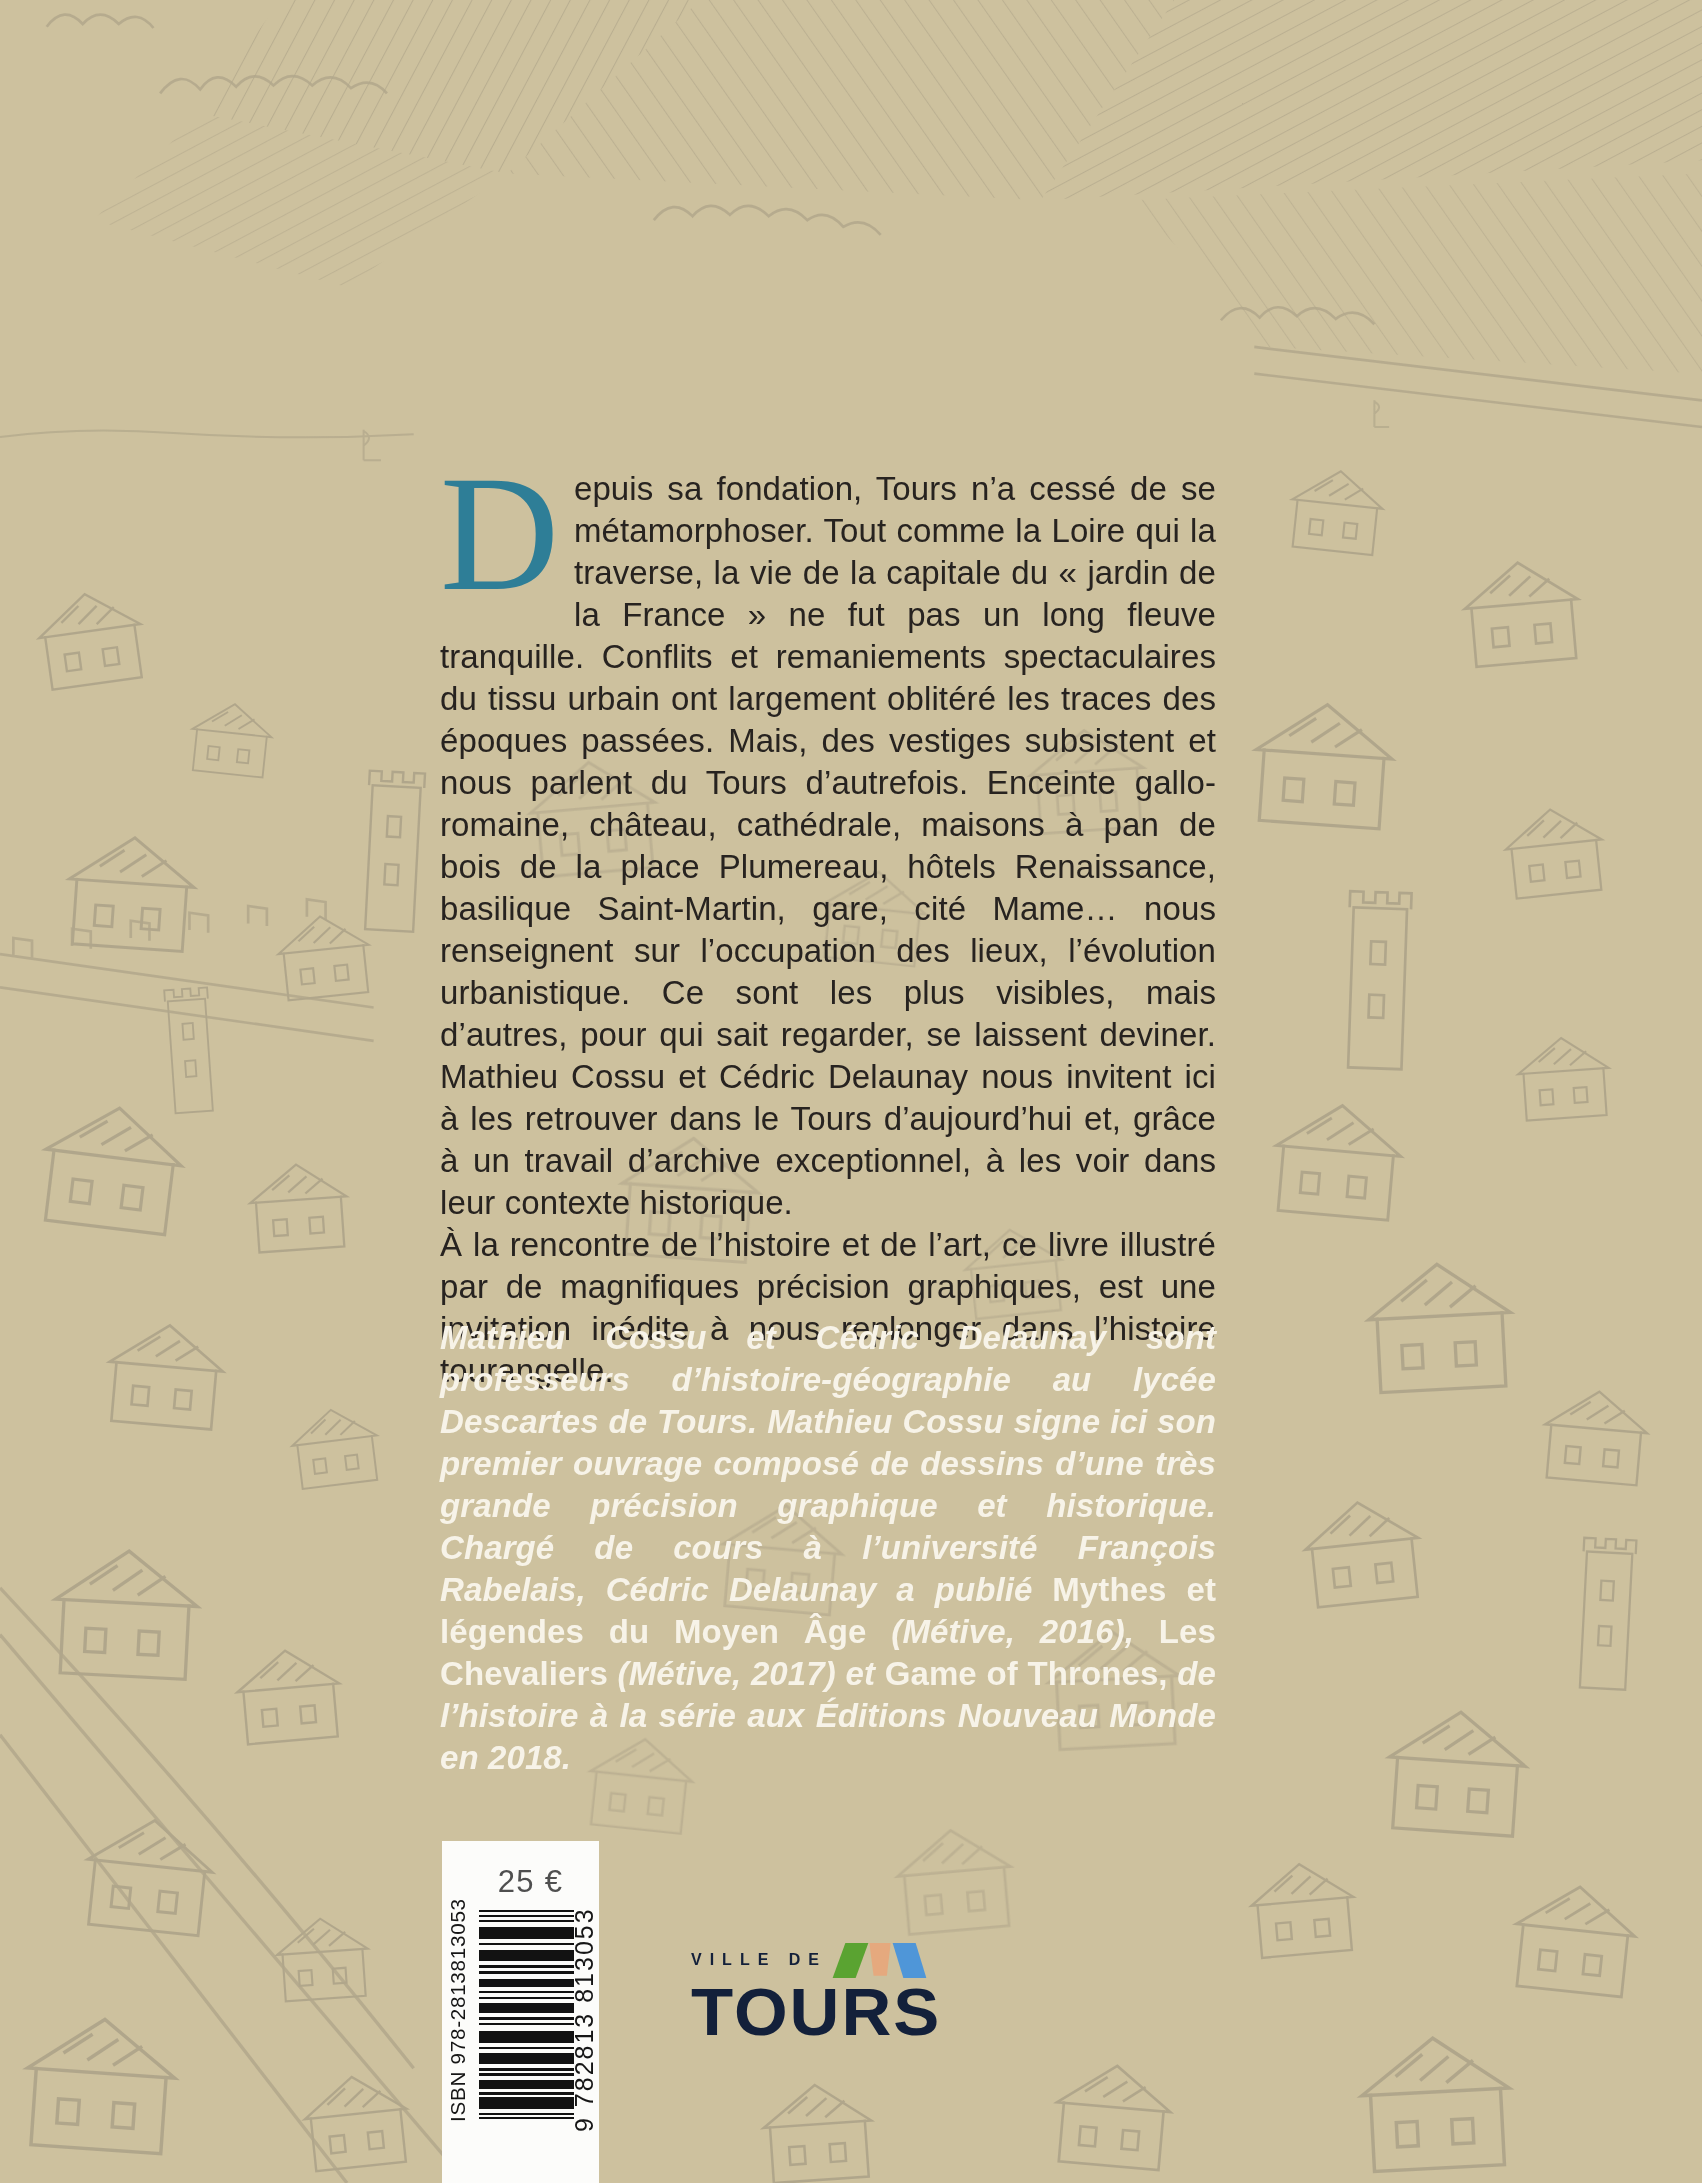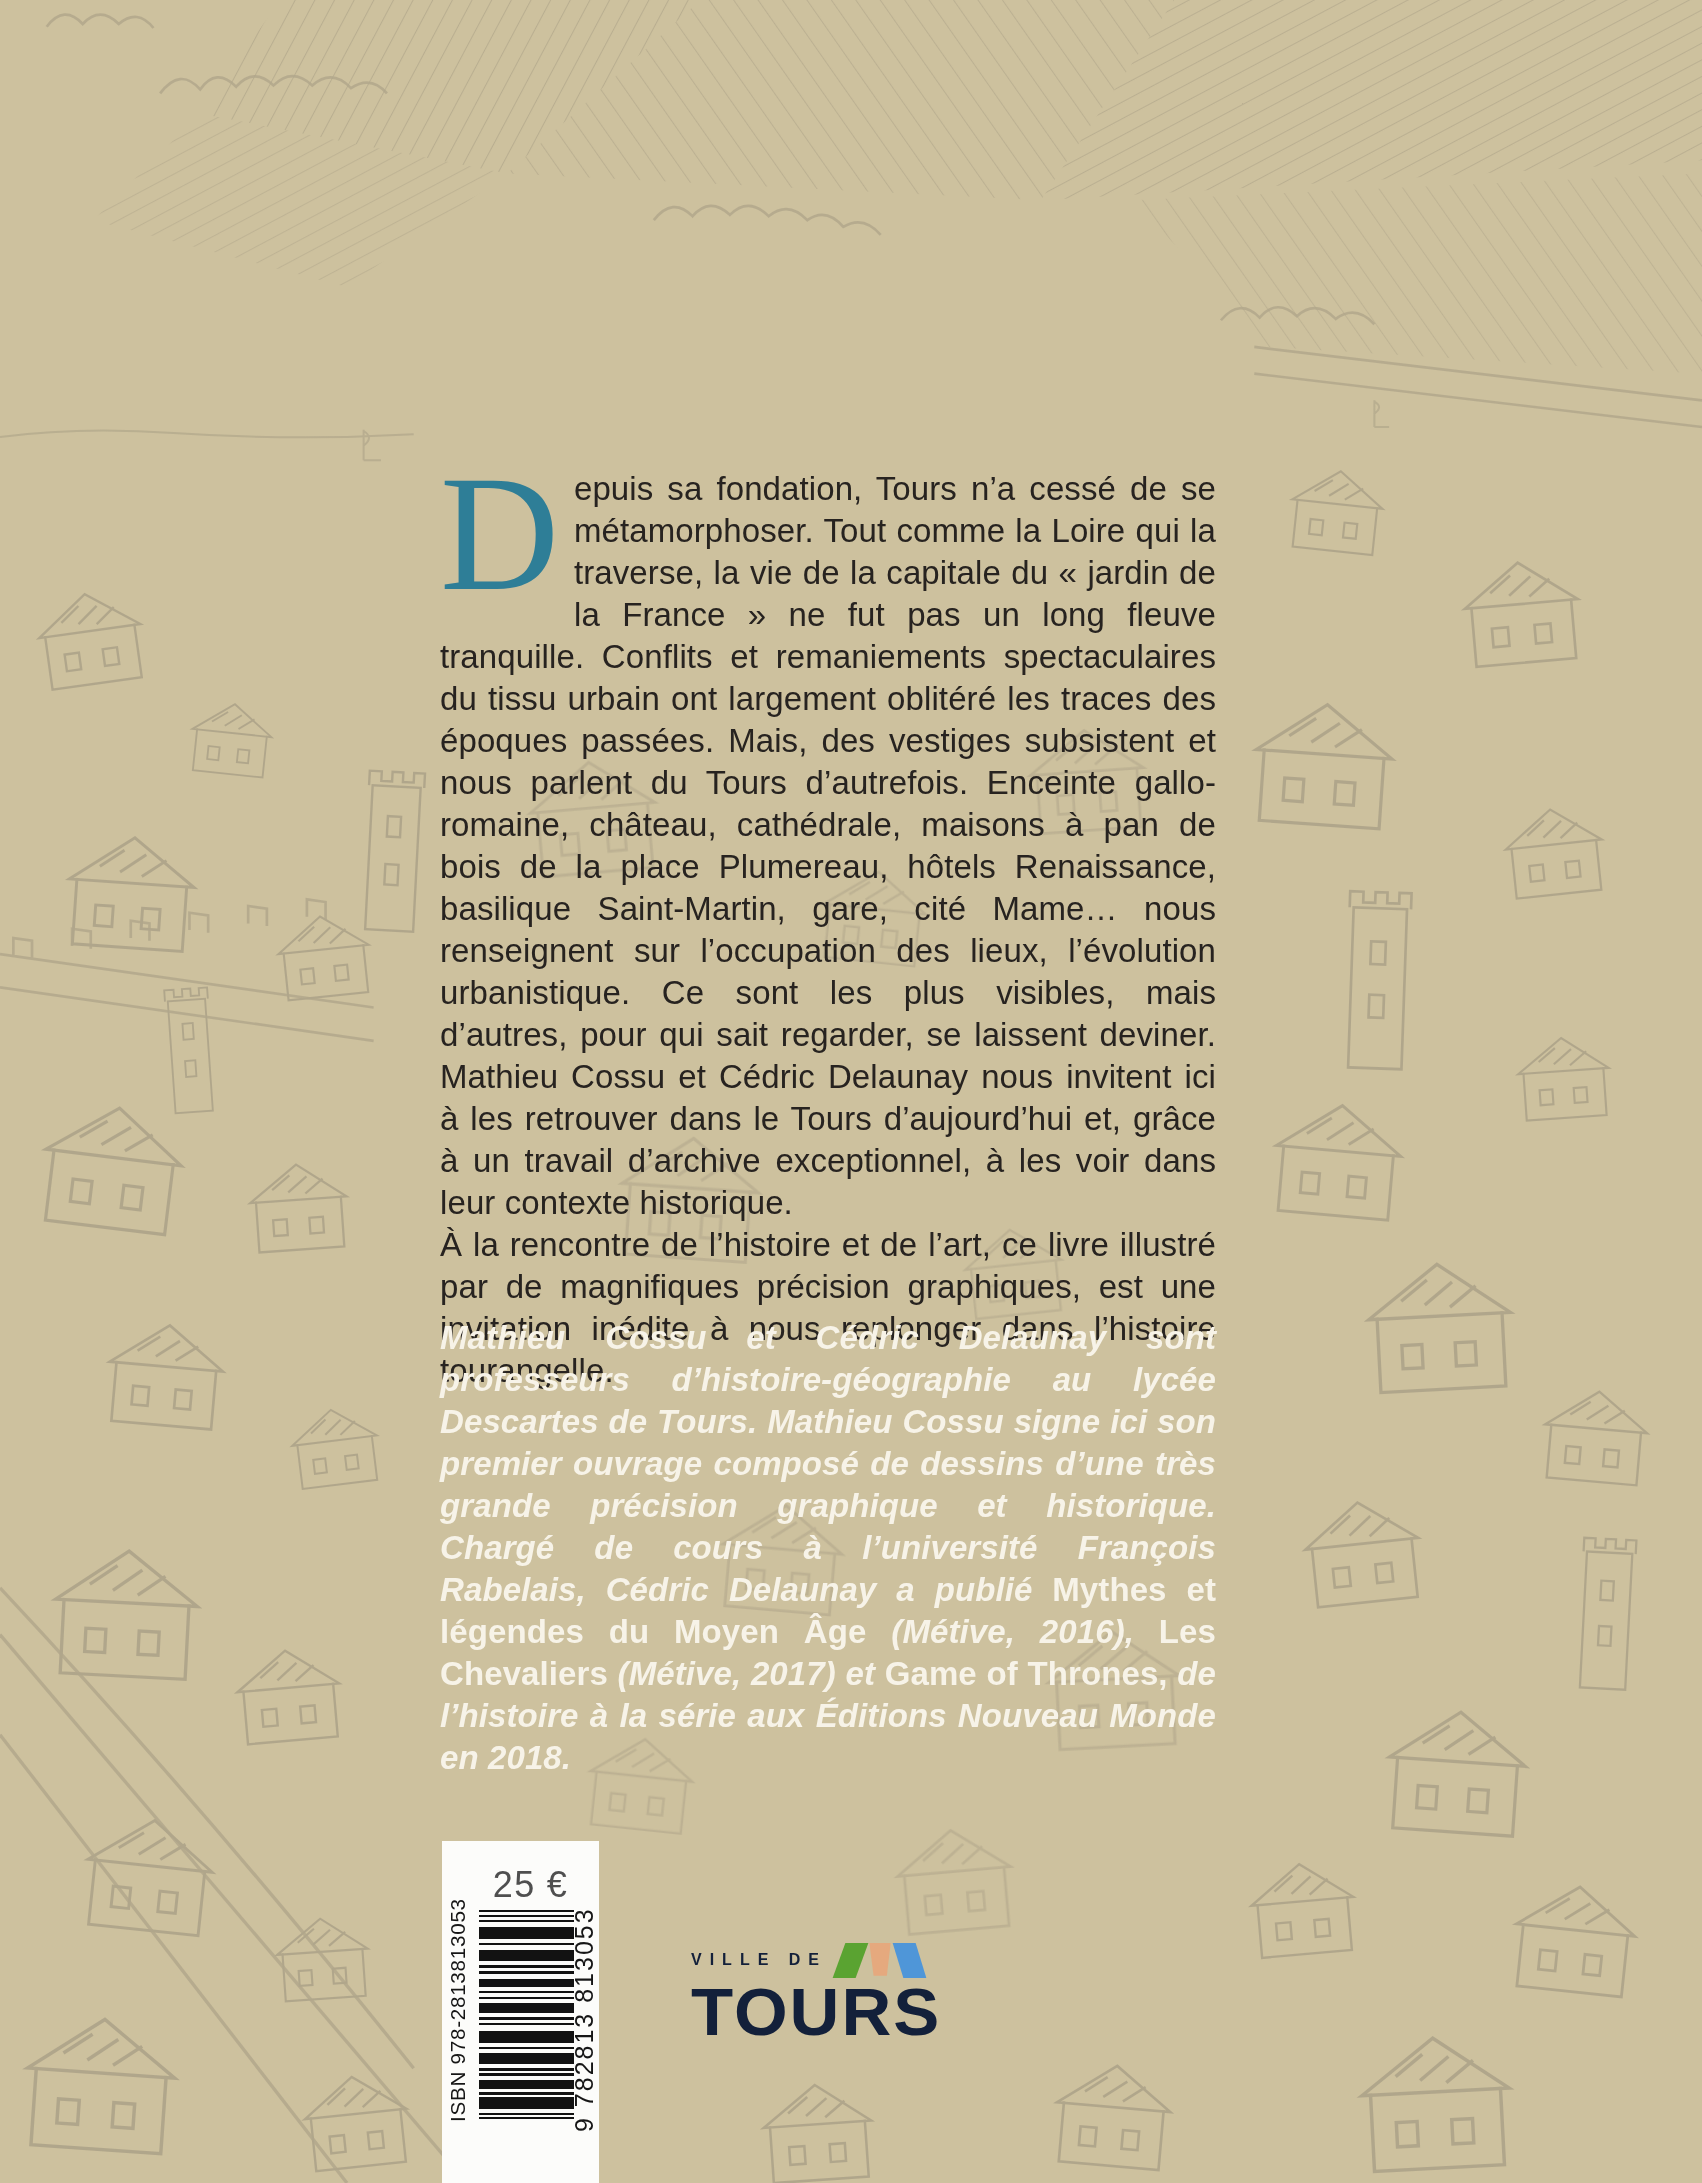--- a/index.html
+++ b/index.html
@@ -37,21 +37,21 @@
   }
   .bio .rm{font-style:normal;}
 
   
   .isbn-panel{
     position:absolute;left:442px;top:1841px;width:157px;height:342px;
     background:var(--panel);
   }
   .price{
     position:absolute;top:23px;left:0;width:100%;text-align:center;
-    color:var(--price);font-size:36px;font-weight:400;letter-spacing:1.3px;padding-left:20px;
+    color:var(--price);font-size:31px;font-weight:400;letter-spacing:1.3px;padding-left:20px;
   }
   .bars{
     position:absolute;left:37px;top:69px;width:95px;
   }
   .bars .bar{width:100%;background:var(--bar);}
   .isbn-vert{
     position:absolute;writing-mode:vertical-rl;transform:rotate(180deg);
     color:#161616;white-space:nowrap;
   }
   .isbn-label{left:4px;top:67px;height:214px;font-size:20.7px;letter-spacing:0.7px;}

